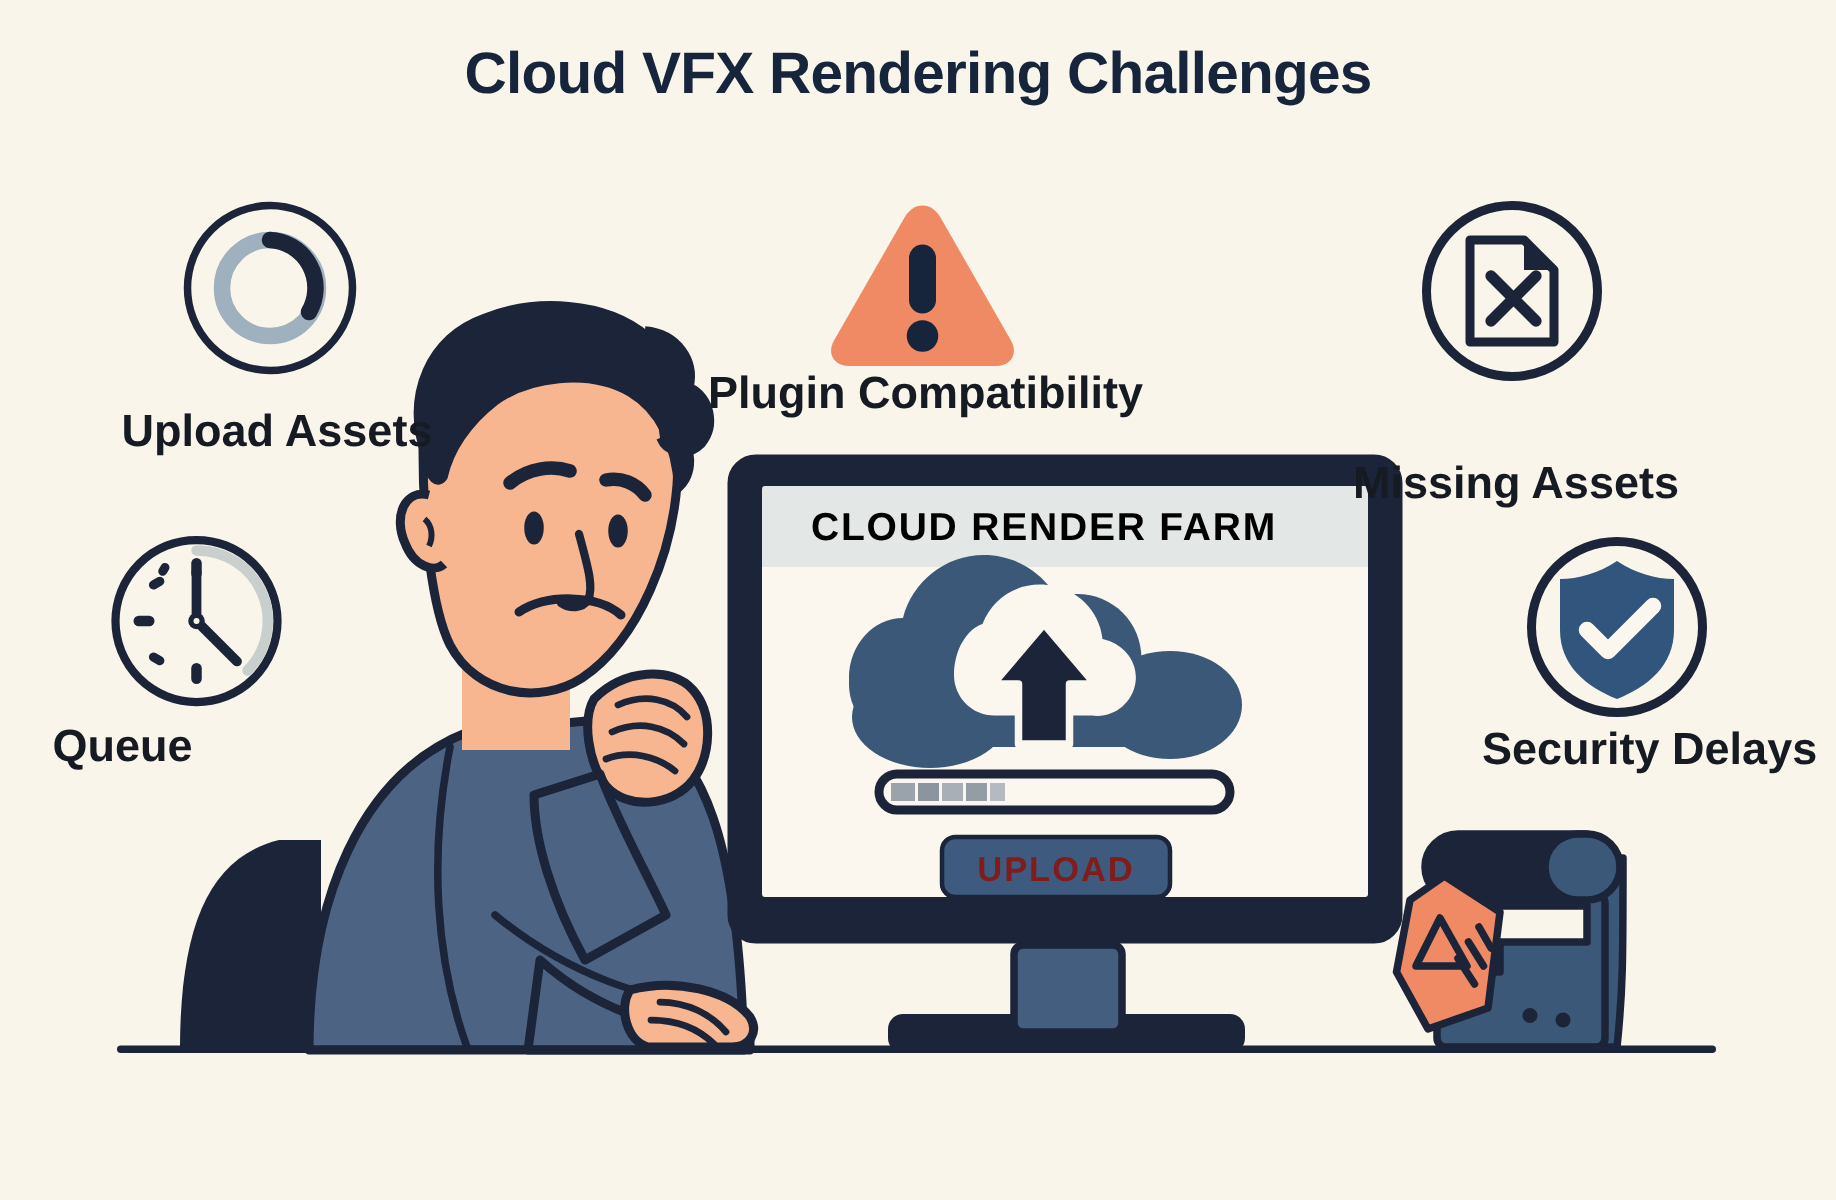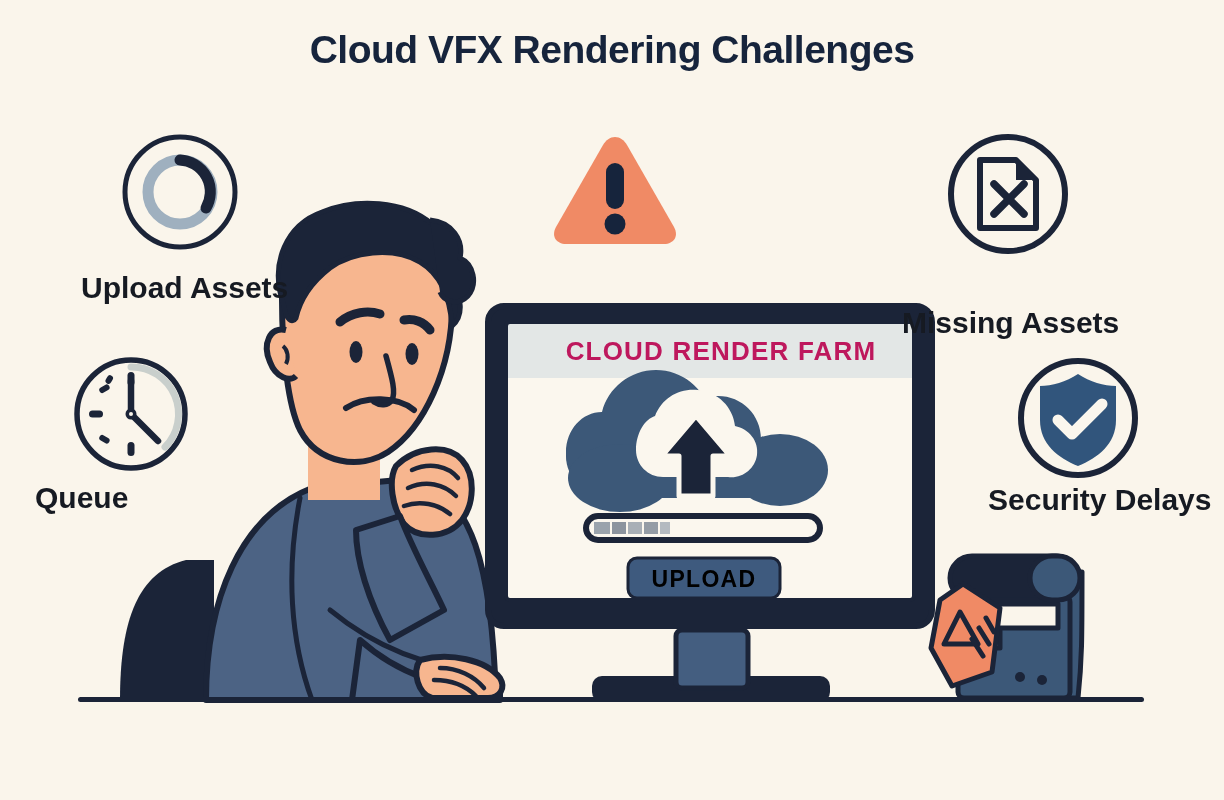--- a/index.html
+++ b/index.html
@@ -222,27 +222,27 @@
         <rect x="644" y="522" width="14" height="12" fill="#949CA5"></rect>
         <rect x="660" y="522" width="10" height="12" fill="#B4BAC0"></rect>
       </g>
 
       <rect x="628" y="558" width="152" height="40" rx="9" fill="#3E5A7E" stroke="#1B2438" stroke-width="3"></rect>
     </g>
 
     <rect x="506" y="322" width="408" height="278" rx="4" fill="none" stroke="#1B2438" stroke-width="4"></rect>
   </svg>
 
-  <div style="position:absolute; left:517px; top:336px; width:408px; text-align:center;
+  <div style="position:absolute; left:492px; top:336px; width:408px; text-align:center;
               font-family:'Liberation Sans',sans-serif; font-size:26px; font-weight:bold;
-              letter-spacing:1.2px; color:#be185d;">CLOUD RENDER FARM</div>
+              letter-spacing:1.2px; color:#000000;">CLOUD RENDER FARM</div>
 
   <div style="position:absolute; left:628px; top:566px; width:152px; text-align:center;
               font-family:'Liberation Sans',sans-serif; font-size:23px; font-weight:bold;
-              letter-spacing:1.3px; color:#000000;">UPLOAD</div>
+              letter-spacing:1.3px; color:#7f1d1d;">UPLOAD</div>
 
   <div id="desk-line"></div>
 
   <div class="icon-box" style="left:120px; top:132px;">
     <svg width="120" height="120" viewBox="0 0 120 120" xmlns="http://www.w3.org/2000/svg">
       <circle cx="60" cy="60" r="55" fill="none" stroke="#1B2438" stroke-width="5"></circle>
       <circle cx="60" cy="60" r="32" fill="none" stroke="#9FB0BF" stroke-width="11"></circle>
       <path d="M60 28 A32 32 0 0 1 86 76" fill="none" stroke="#1B2438" stroke-width="11" stroke-linecap="round"></path>
     </svg>
   </div>
@@ -277,20 +277,21 @@
                L124 96
                C129 105 124 113 114 113
                L16 113
                C6 113 1 105 6 96
                L53 14
                C56 9 60 6 65 6 Z" fill="#F08A65"></path>
       <rect x="56" y="32" width="18" height="46" rx="9" fill="#16243C"></rect>
       <circle cx="65" cy="93" r="10.5" fill="#16243C"></circle>
     </svg>
   </div>
+  <div class="feature-label" style="left:472px; top:247px;">Plugin Compatibility</div>
 
   <div class="icon-box" style="left:946px; top:132px;">
     <svg width="124" height="124" viewBox="0 0 124 124" xmlns="http://www.w3.org/2000/svg">
       <circle cx="62" cy="62" r="57" fill="none" stroke="#1B2438" stroke-width="6"></circle>
       <path d="M34 28 L70 28 L90 48 L90 96 L34 96 Z" fill="none" stroke="#1B2438" stroke-width="6" stroke-linejoin="round"></path>
       <path d="M70 28 L70 48 L90 48 Z" fill="#1B2438"></path>
       <line x1="48" y1="52" x2="78" y2="82" stroke="#1B2438" stroke-width="7.5" stroke-linecap="round"></line>
       <line x1="78" y1="52" x2="48" y2="82" stroke="#1B2438" stroke-width="7.5" stroke-linecap="round"></line>
     </svg>
   </div>

